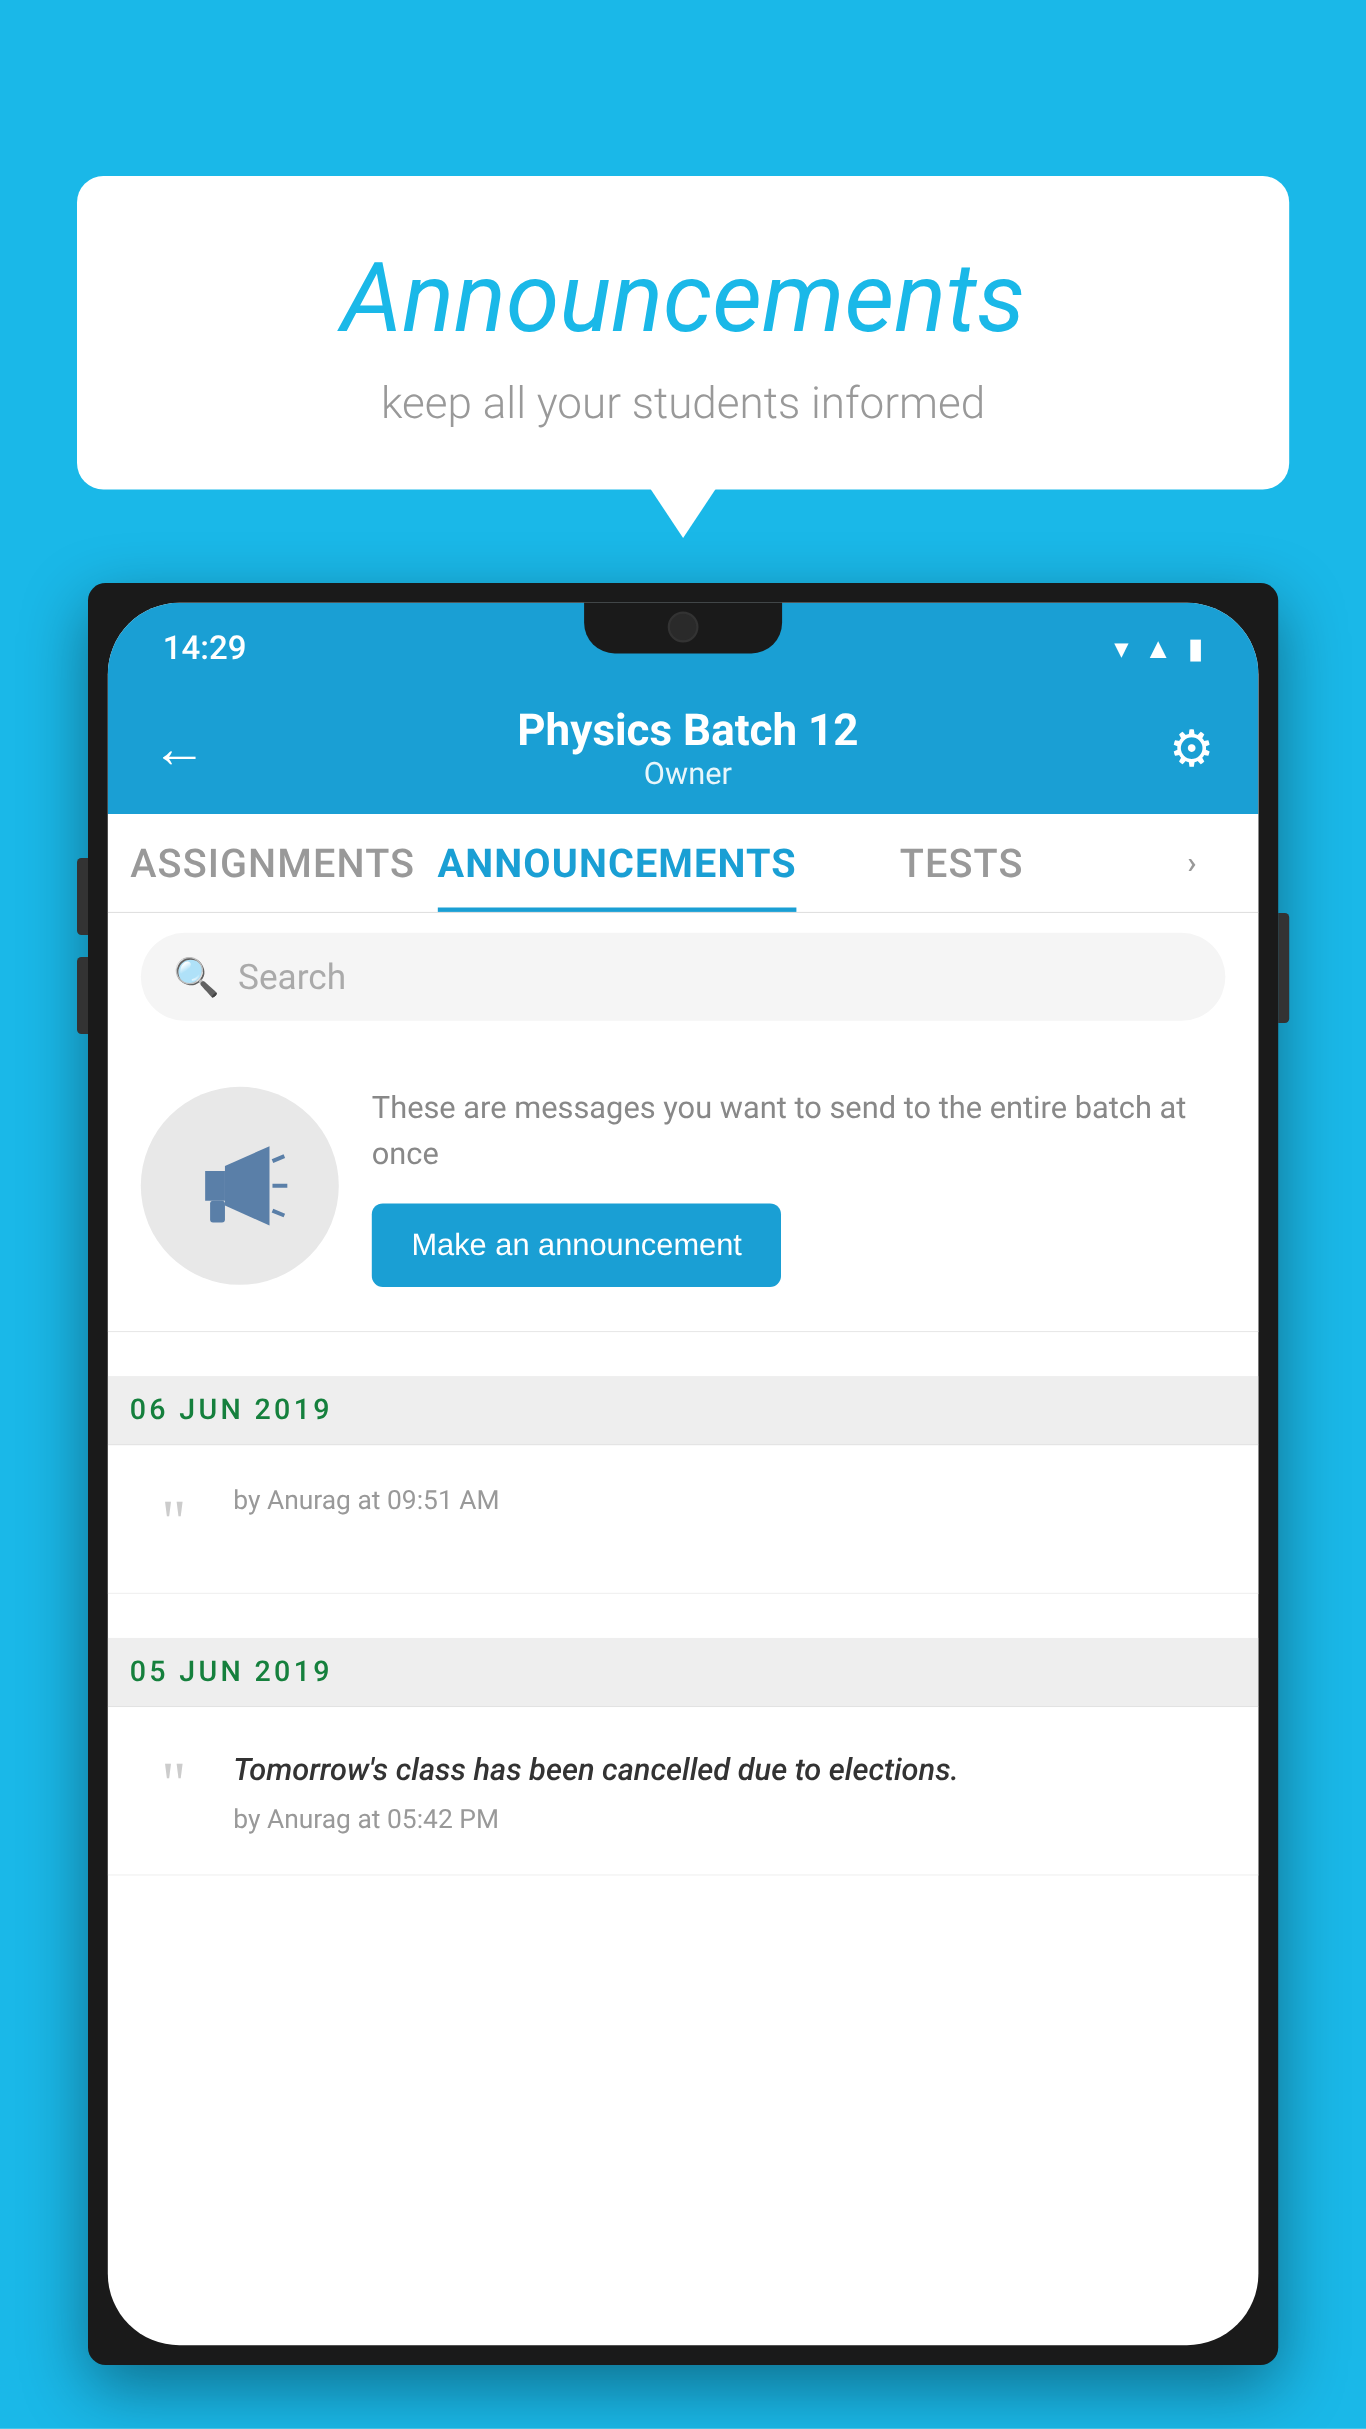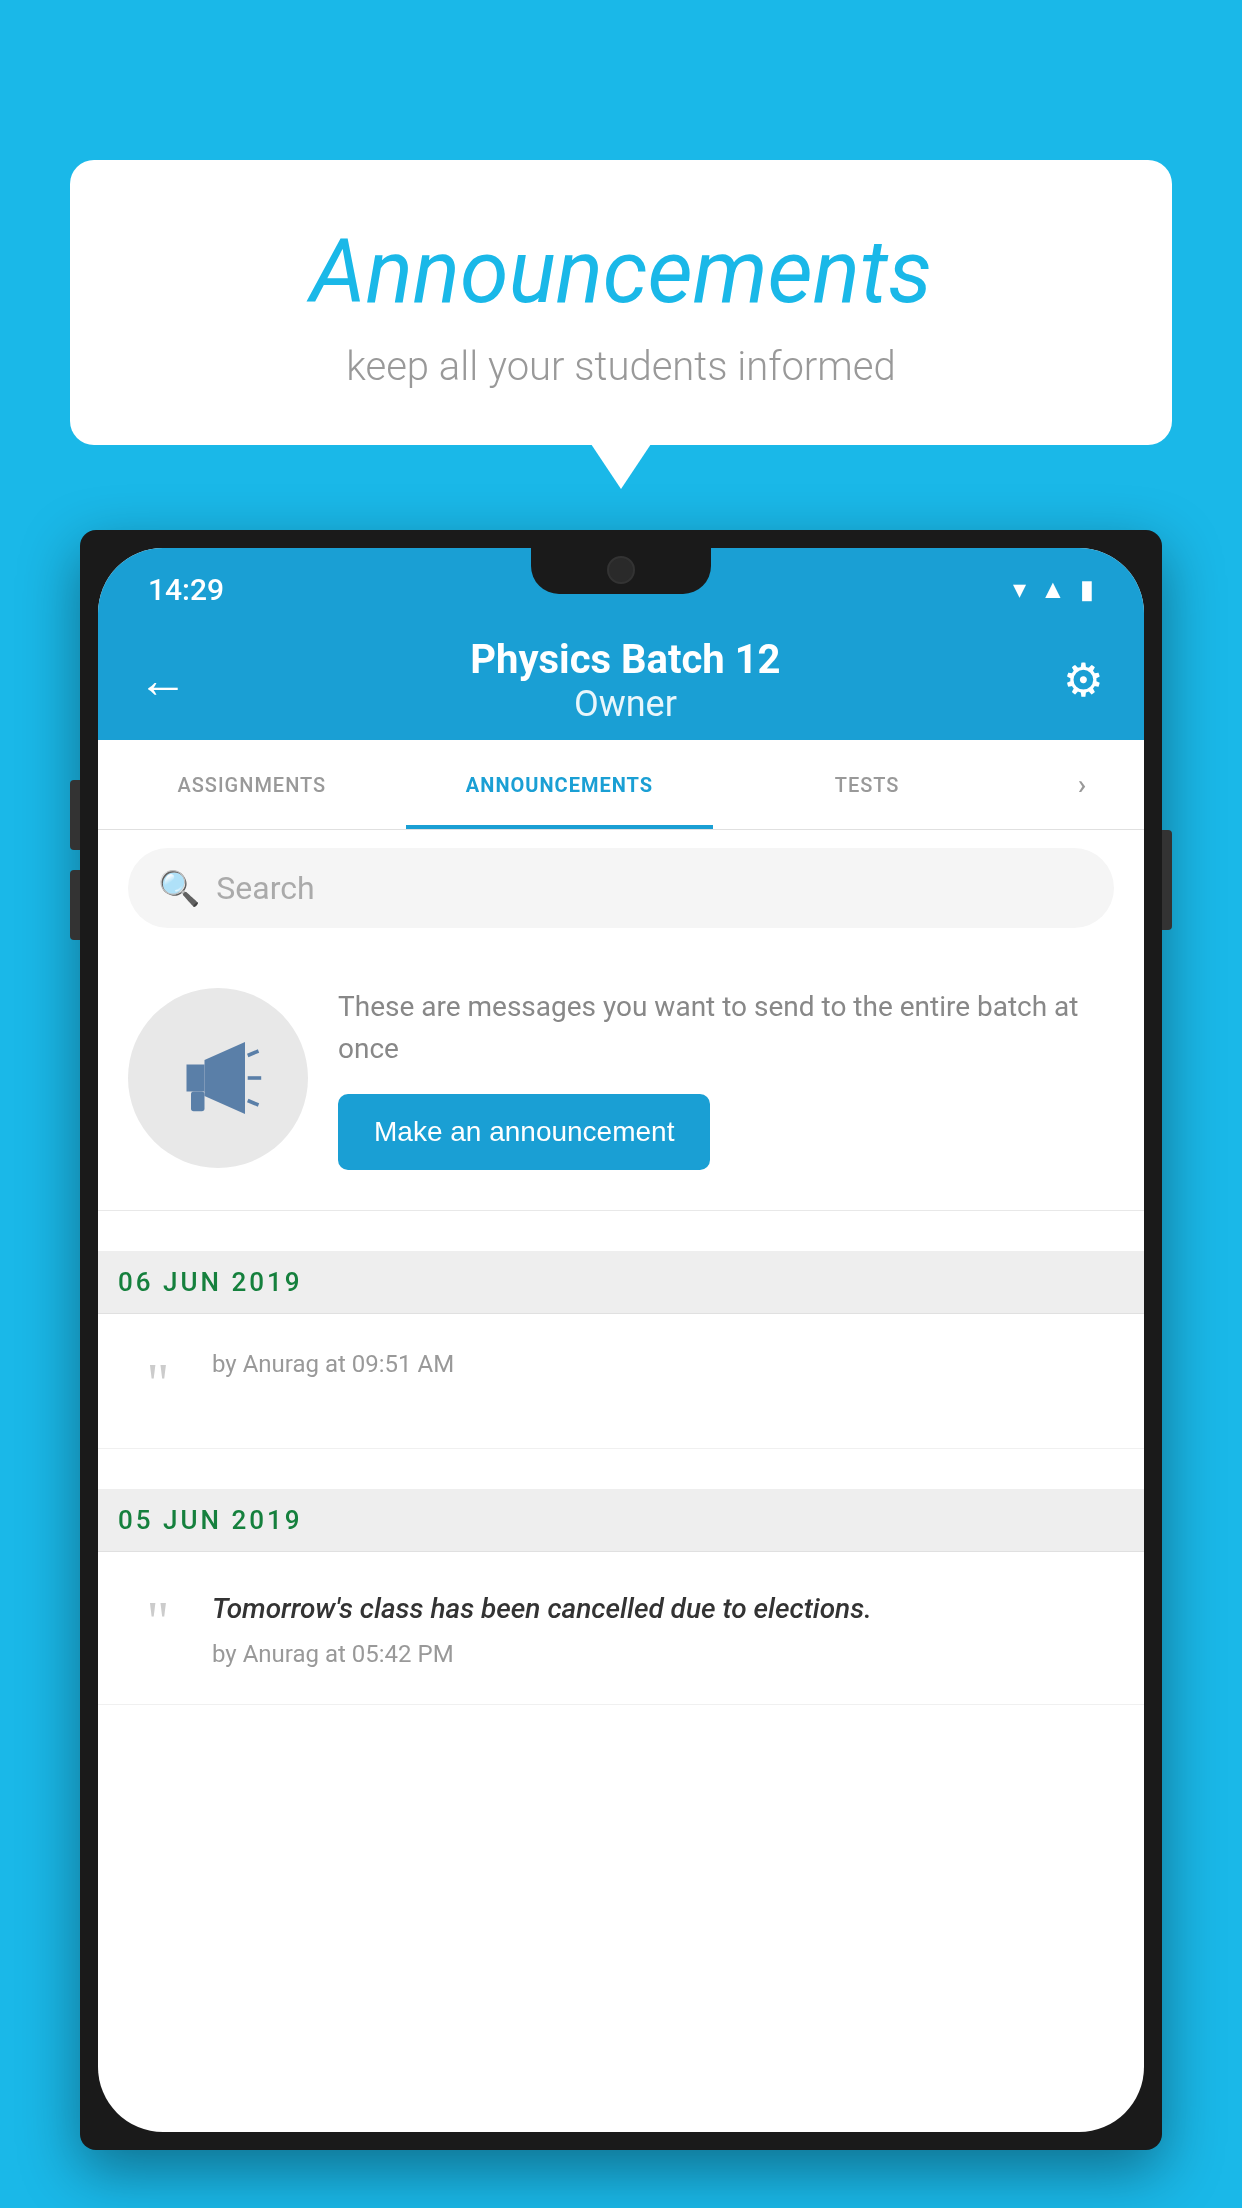--- a/index.html
+++ b/index.html
@@ -156,21 +156,21 @@
     }
 
     .header-title {
       color: white;
       font-size: 40px;
       font-weight: 700;
     }
 
     .header-subtitle {
       color: rgba(255,255,255,0.9);
-      font-size: 36px;
+      font-size: 28px;
       font-weight: 400;
     }
 
     .settings-btn {
       color: white;
       font-size: 46px;
       cursor: pointer;
     }
 
     
@@ -179,21 +179,21 @@
       display: flex;
       border-bottom: 1px solid #e0e0e0;
       height: 90px;
     }
 
     .tab-item {
       flex: 1;
       display: flex;
       align-items: center;
       justify-content: center;
-      font-size: 20px;
+      font-size: 36px;
       font-weight: 500;
       color: #999;
       letter-spacing: 1px;
       cursor: pointer;
       position: relative;
       text-transform: uppercase;
     }
 
     .tab-item.active {
       color: #1a9fd4;

